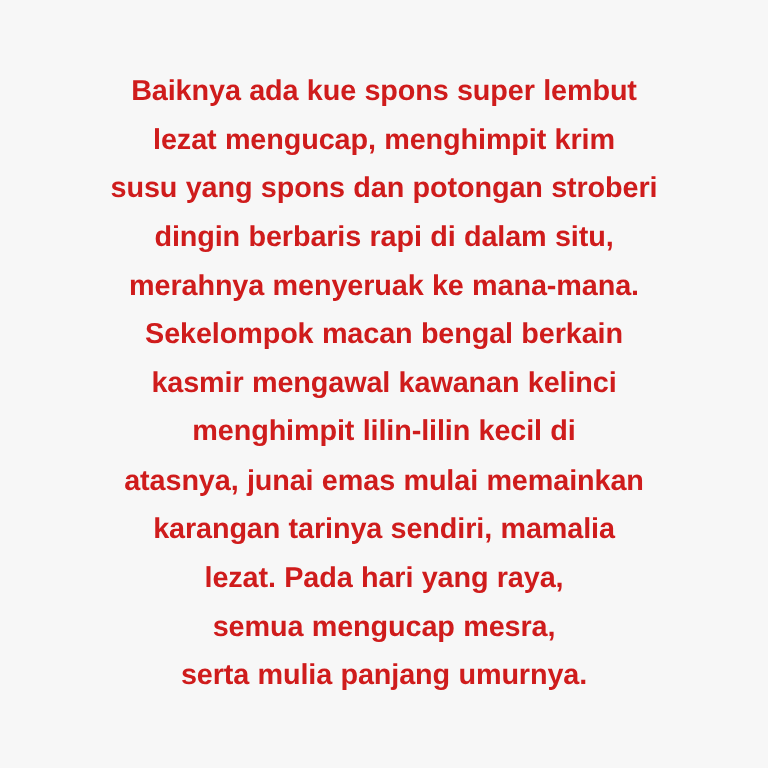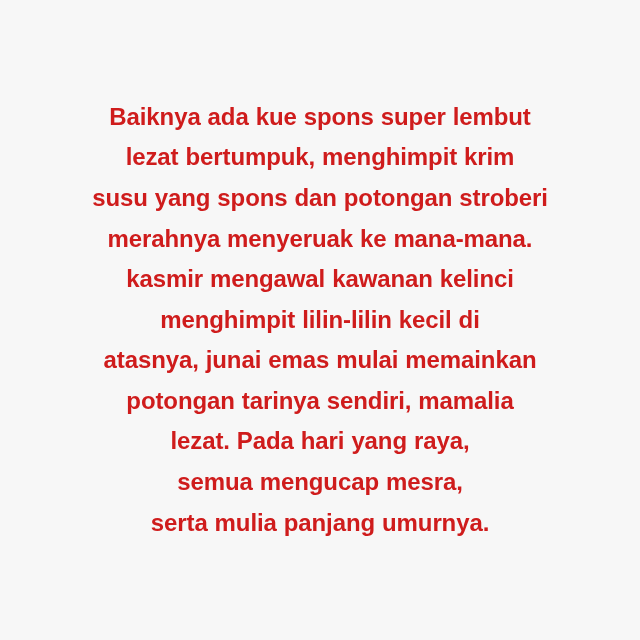--- a/index.html
+++ b/index.html
@@ -40,24 +40,26 @@
     display: block;
     white-space: nowrap;
   }
 </style>
 </head>
 <body>
 
 <div class="canvas" style="background: rgb(247, 247, 247);">
   <div class="poem" style="color: rgb(207, 28, 28);">
     <span class="poem-line">Baiknya ada kue spons super lembut</span>
-    <span class="poem-line">lezat bertumpuk, menghimpit krim</span>
+    <span class="poem-line">lezat mengucap, menghimpit krim</span>
     <span class="poem-line">susu yang spons dan potongan stroberi</span>
+    <span class="poem-line">dingin berbaris rapi di dalam situ,</span>
     <span class="poem-line">merahnya menyeruak ke mana-mana.</span>
+    <span class="poem-line">Sekelompok macan bengal berkain</span>
     <span class="poem-line">kasmir mengawal kawanan kelinci</span>
     <span class="poem-line">menghimpit lilin-lilin kecil di</span>
     <span class="poem-line">atasnya, junai emas mulai memainkan</span>
-    <span class="poem-line">potongan tarinya sendiri, mamalia</span>
+    <span class="poem-line">karangan tarinya sendiri, mamalia</span>
     <span class="poem-line">lezat. Pada hari yang raya,</span>
     <span class="poem-line">semua mengucap mesra,</span>
     <span class="poem-line">serta mulia panjang umurnya.</span>
   </div>
 </div>
 
 </body></html>

